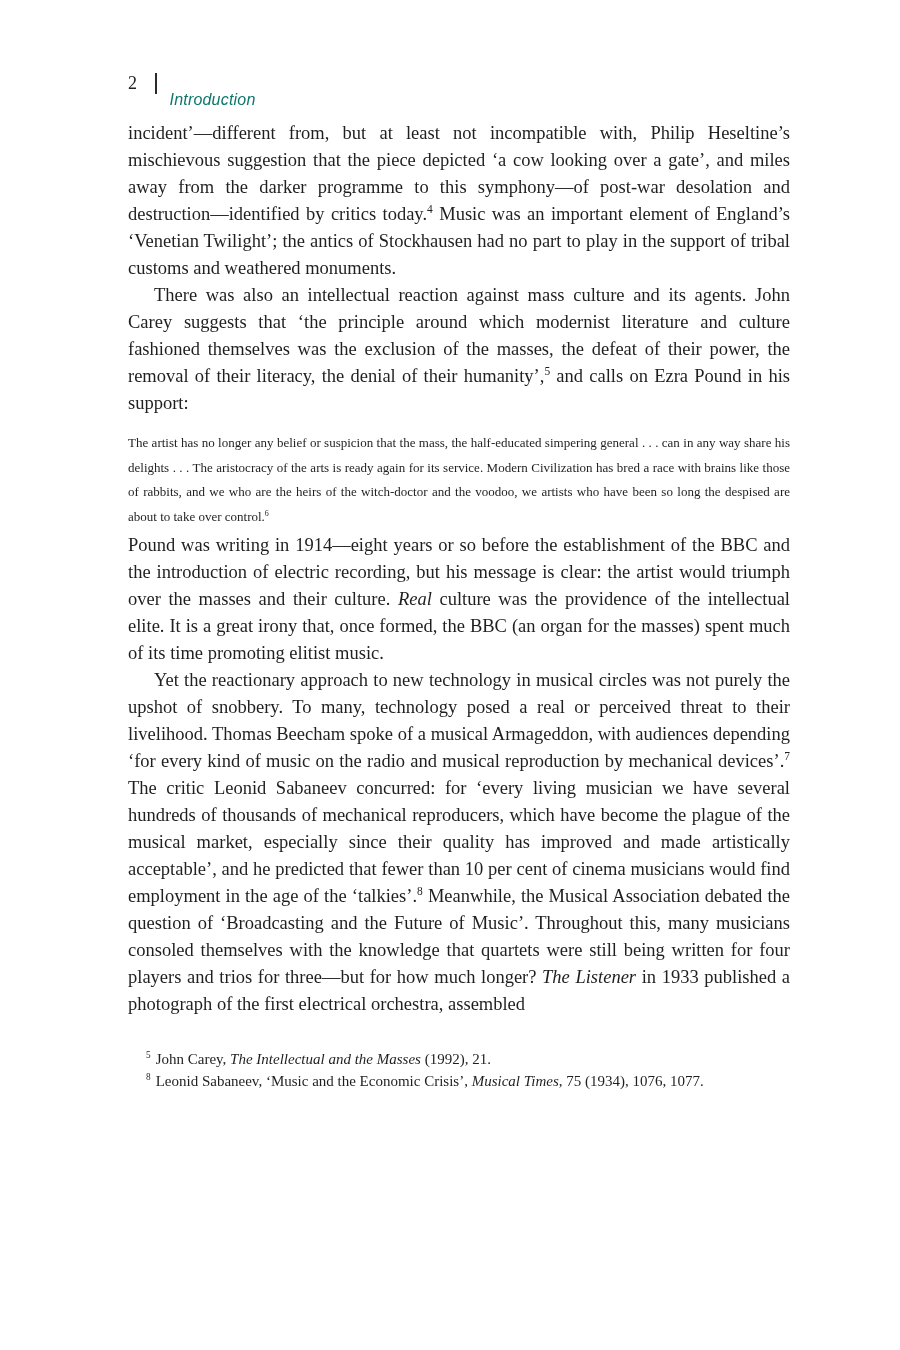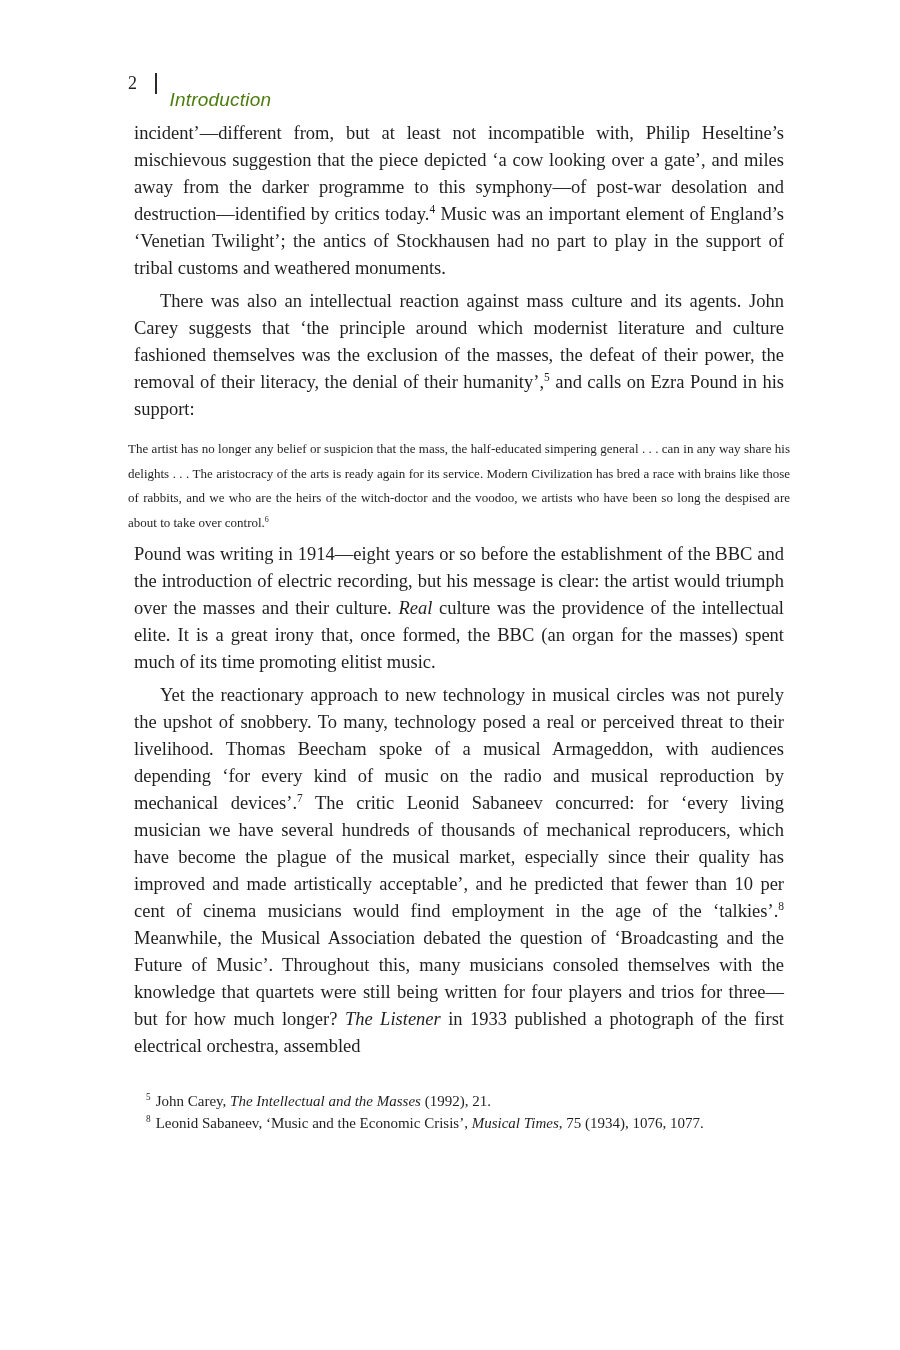--- a/index.html
+++ b/index.html
@@ -32,33 +32,33 @@
   }
   .head-divider {
     width: 1.5px;
     height: 21px;
     background: #2a2a2a;
     margin: 0 13px 0 18px;
   }
   .head-title {
     font-family: "Liberation Sans", sans-serif;
     font-style: italic;
-    font-size: 19px;
+    font-size: 16px;
     letter-spacing: 0.2px;
-    color: #4d7c0f;
+    color: #0f766e;
     margin-top: 33px;
   }
   
   .body-text {
     font-size: 18.5px;
     line-height: 27px;
     text-align: justify;
   }
   .para {
-    margin: 6px;
+    margin: 0;
   }
   .para.indent {
     text-indent: 26px;
   }
   .para em, .block-quote em, .footnote em {
     font-style: italic;
   }
   sup.fn-ref {
     font-size: 62%;
     vertical-align: super;

